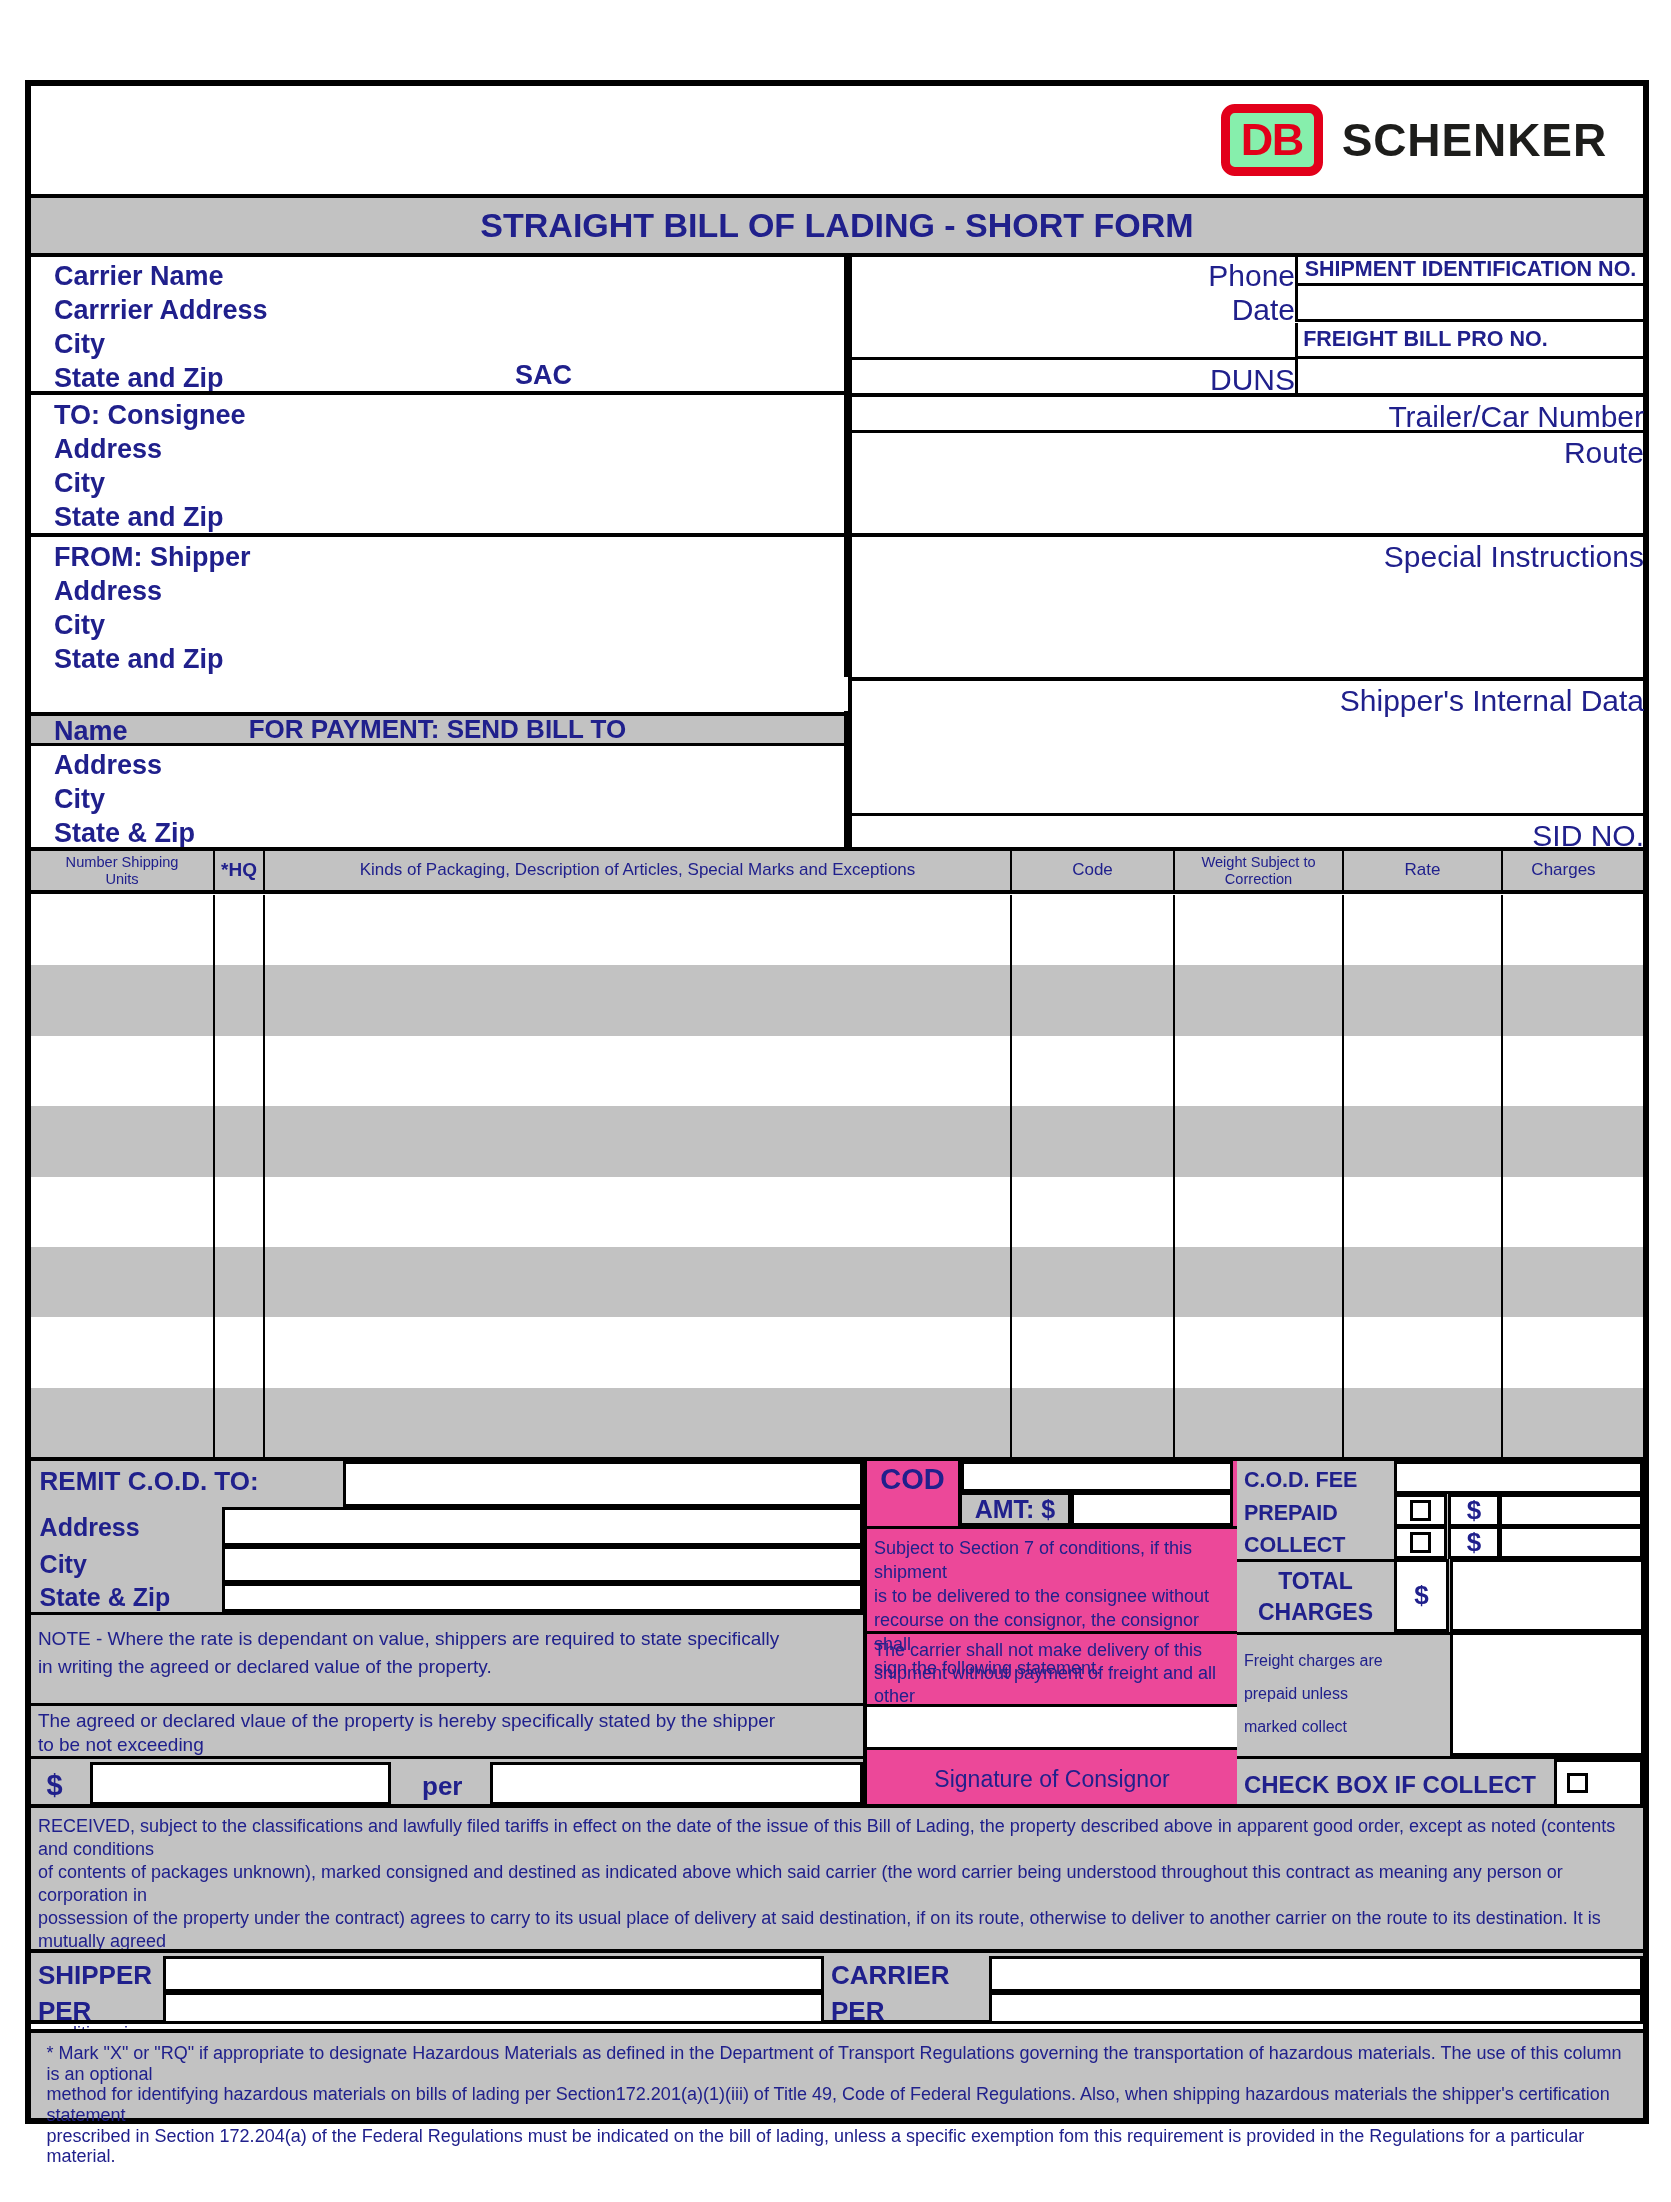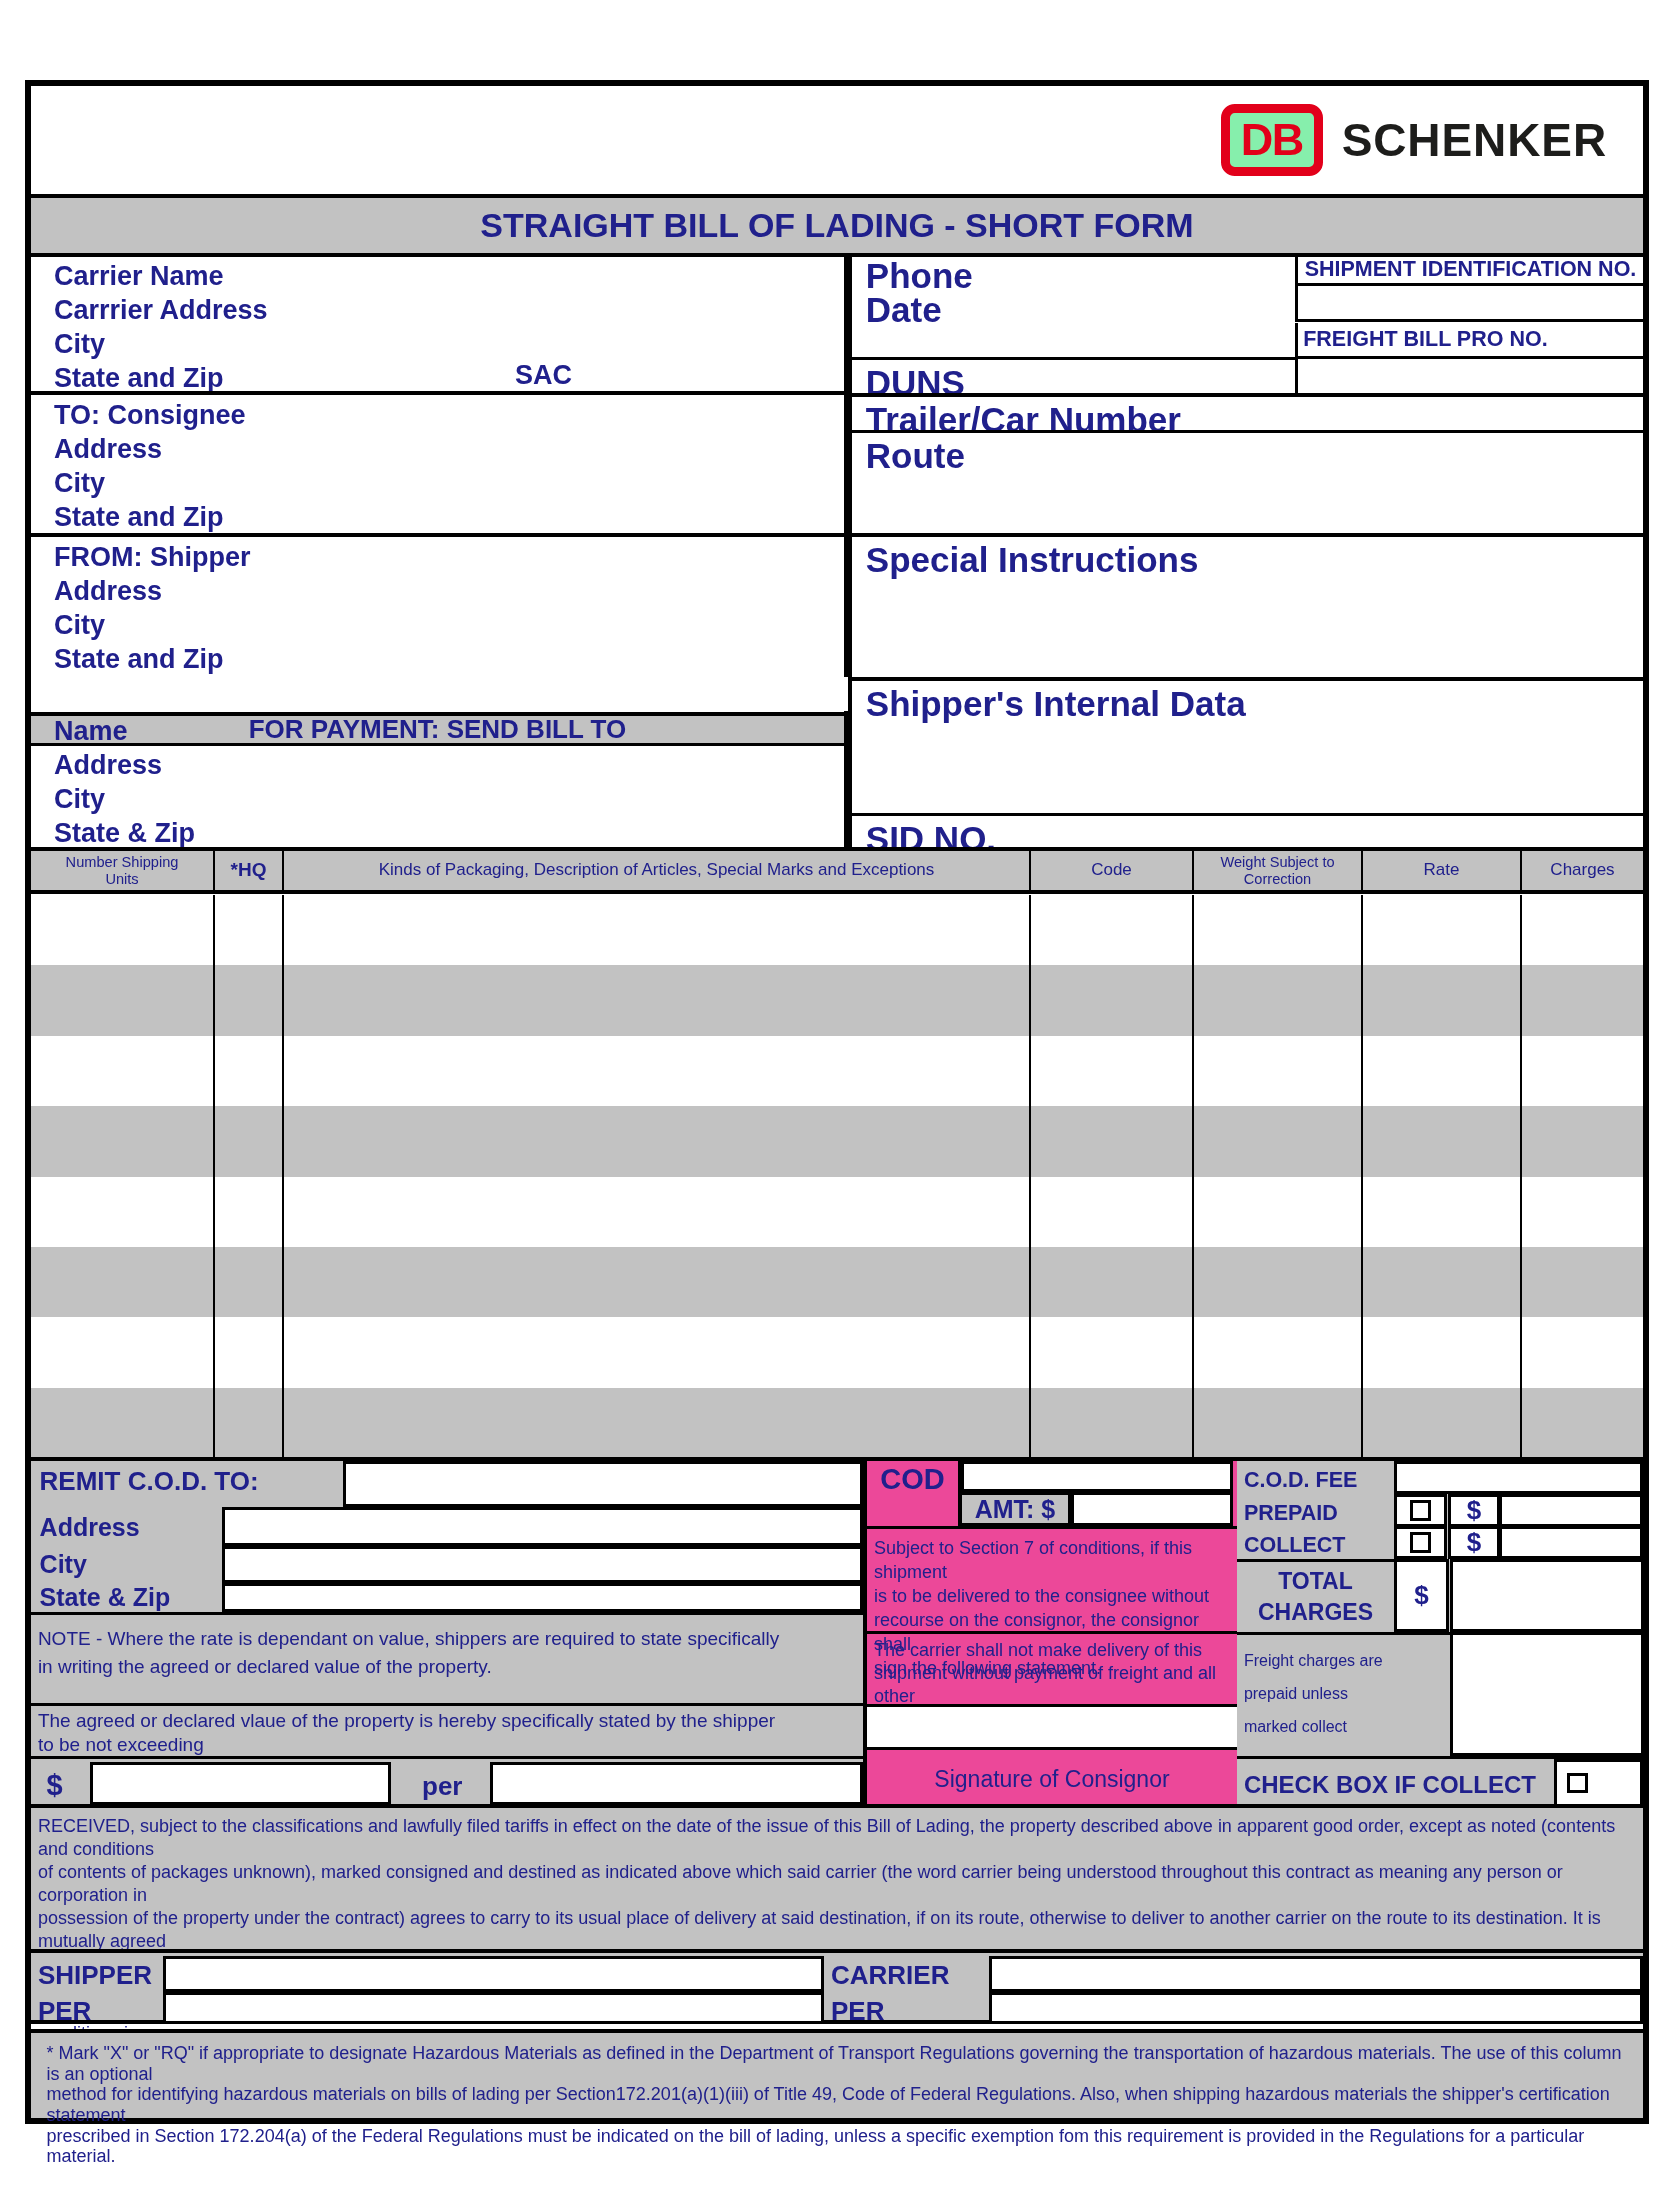--- a/index.html
+++ b/index.html
@@ -26,38 +26,38 @@
   #carrier-cell{left:0;top:170px;width:817px;height:135px;border-right:4.3px solid #000;}
   #carrier-cell div{height:34px;line-height:34px;}
   #sac-label{position:absolute;left:484px;top:104px;}
   #consignee-cell{left:0;top:305px;width:817px;height:142px;border-top:4.3px solid #000;border-right:4.3px solid #000;}
   #from-cell{left:0;top:447px;width:817px;height:144px;border-top:4.3px solid #000;border-right:4.3px solid #000;}
   #paybar{left:0;top:626px;width:817px;height:34px;border-top:4.3px solid #000;border-bottom:3.4px solid #000;border-right:4.3px solid #000;display:flex;align-items:center;justify-content:center;font-size:26px;font-weight:bold;}
   #sendbill-cell{left:0;top:625px;width:817px;height:137px;border-right:4.3px solid #000;}
   #sendbill-cell div{height:34px;line-height:34px;}
 
   
-  .rlbl{font-size:35px;font-weight:bold;padding:3.4px 0 0 13.8px;}
+  .rlbl{font-size:30px;font-weight:normal;padding:3.4px 0 0 13.8px;text-align:right;}
   #phone-cell{left:817px;top:170px;width:447px;height:101px;border-left:4.3px solid #000;}
   #phone-cell div{height:34px;line-height:34px;}
   #duns-cell{left:817px;top:271px;width:447px;height:36px;border-left:4.3px solid #000;border-top:3.4px solid #000;}
   #shipid-hdr{left:1264px;top:170px;width:348px;height:30px;border-left:3.4px solid #000;border-bottom:3.4px solid #000;display:flex;align-items:center;justify-content:center;font-size:21.5px;font-weight:bold;}
   #shipid-blank{left:1264px;top:200px;width:348px;height:36px;border-left:3.4px solid #000;border-bottom:3.4px solid #000;}
   #freight-hdr{left:1264px;top:237px;width:348px;height:36px;border-left:3.4px solid #000;border-bottom:3.4px solid #000;display:flex;align-items:center;font-size:21.5px;font-weight:bold;padding-left:5.2px;}
   #freight-blank{left:1264px;top:273px;width:348px;height:34px;border-left:3.4px solid #000;}
   #trailer-cell{left:817px;top:307px;width:796px;height:37px;border-left:4.3px solid #000;border-top:4.3px solid #000;}
   #route-cell{left:817px;top:344px;width:796px;height:103px;border-left:4.3px solid #000;border-top:3.4px solid #000;}
   #specinstr-cell{left:817px;top:447px;width:796px;height:144px;border-left:4.3px solid #000;border-top:4.3px solid #000;}
   #intdata-cell{left:817px;top:591px;width:796px;height:136px;border-left:4.3px solid #000;border-top:4.3px solid #000;}
   #sidno-cell{left:817px;top:727px;width:796px;height:34px;border-left:4.3px solid #000;border-top:3.4px solid #000;}
 
   
   #thead{left:0;top:761px;width:1612px;height:47px;border-top:4.3px solid #000;border-bottom:4.3px solid #000;display:flex;}
   .hcell{display:flex;align-items:center;justify-content:center;text-align:center;border-right:2.6px solid #000;box-sizing:border-box;line-height:1.1;}
-  .tc0{width:184px;} .tc1{width:69px;} .tc2{width:747px;} .tc3{width:163px;} .tc4{width:169px;} .tc5{width:159px;} .tc6{width:121px;border-right:none !important;}
+  .tc0{width:184px;} .tc1{width:50px;} .tc2{width:747px;} .tc3{width:163px;} .tc4{width:169px;} .tc5{width:159px;} .tc6{width:121px;border-right:none !important;}
   .h-small{font-size:14.6px;} .h-med{font-size:17px;} .h-hq{font-size:19px;font-weight:bold;}
   .h-wrap{max-width:138px;}
   #tbody{left:0;top:809px;width:1612px;height:563px;display:flex;flex-direction:column;}
   .trow{display:flex;flex:1;}
   .tcell{border-right:2.6px solid #000;box-sizing:border-box;height:100%;}
 
   
   #bottom{left:0;top:1371px;width:1612px;height:347px;border-top:4.3px solid #000;}
   #b-left{position:absolute;left:0;top:0;width:832px;height:347px;background:#c2c2c2;}
   .inlabel{position:absolute;font-weight:bold;}

